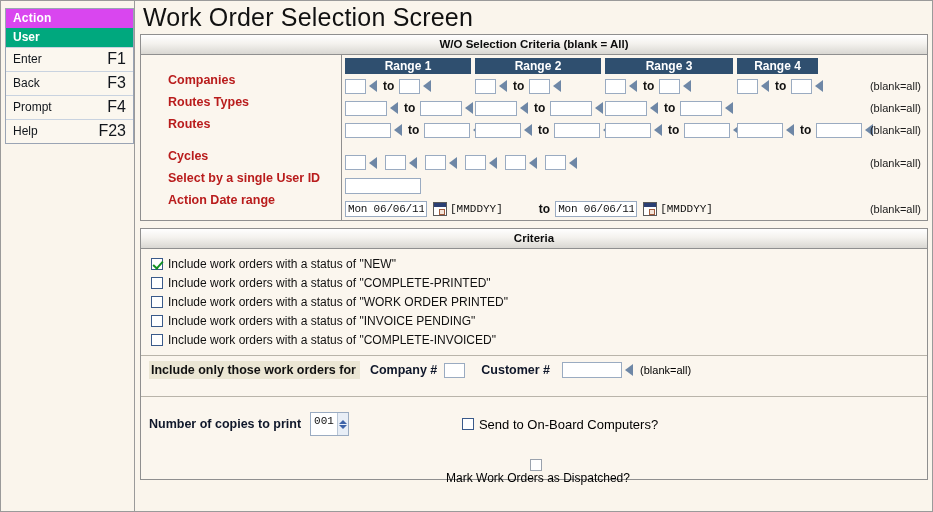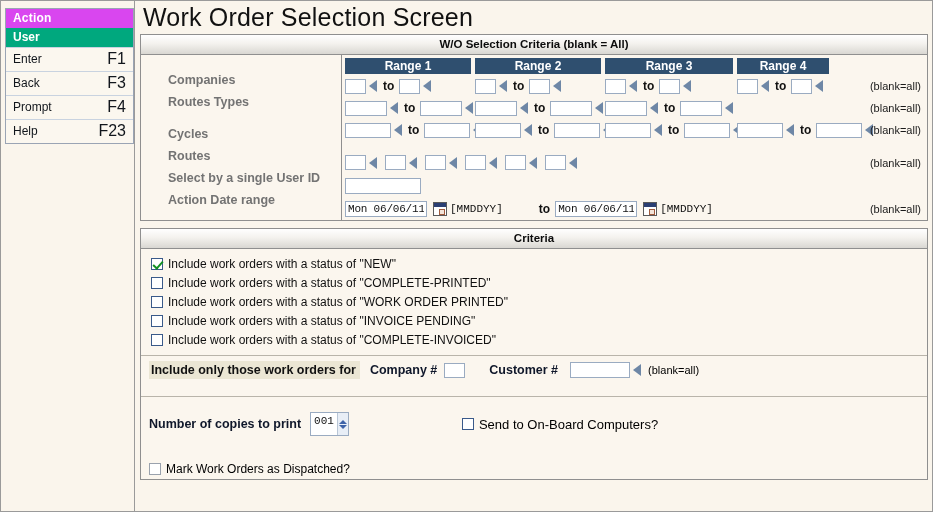--- a/index.html
+++ b/index.html
@@ -95,21 +95,21 @@
   .crit-body { display: flex; }
   .crit-labels {
     width: 201px;
     flex: 0 0 201px;
     border-right: 1px solid #8f8f8f;
     padding: 14px 0 0 0;
   }
   .crit-label {
     font-size: 12.5px;
     font-weight: bold;
-    color: #737373;
+    color: #b91c1c;
     height: 22px;
     line-height: 22px;
     padding-left: 27px;
     white-space: nowrap;
   }
   .crit-label.pad { margin-top: 10px; }
   .crit-fields { flex: 1 1 auto; padding-top: 3px; position: relative; }
 
   .range-head-row { display: flex; padding-left: 3px; height: 17px; }
   .range-head {
@@ -118,21 +118,21 @@
     font-weight: bold;
     font-size: 12px;
     text-align: center;
     line-height: 16px;
     height: 16px;
     margin-right: 4px;
   }
   .range-head.w1 { width: 126px; }
   .range-head.w2 { width: 126px; }
   .range-head.w3 { width: 128px; }
-  .range-head.w4 { width: 92px; }
+  .range-head.w4 { width: 81px; }
 
   .fld-row {
     display: flex;
     align-items: center;
     height: 22px;
     padding-left: 3px;
   }
   .cell {
     display: flex;
     align-items: center;
@@ -300,20 +300,21 @@
   .sp-up { border-bottom: 4px solid #3d63a8; margin-bottom: 1px; }
   .sp-dn { border-top: 4px solid #3d63a8; }
 
   .dispatch-row {
     display: flex;
     align-items: center;
     height: 20px;
     padding-left: 8px;
     margin-top: 22px;
     font-size: 12px;
+    flex-direction: column;
   }
   .cb.grey { border-color: #9aa2ad; }
 </style>
 </head>
 <body>
 
 <div id="app">
 
   <div id="sidebar">
     <div class="menu">
@@ -346,22 +347,22 @@
 
     <div id="title">Work Order Selection Screen</div>
 
     <div class="panel">
       <div class="panel-header">W/O Selection Criteria (blank = All)</div>
 
       <div class="crit-body">
         <div class="crit-labels">
           <div class="crit-label">Companies</div>
           <div class="crit-label">Routes Types</div>
+          <div class="crit-label">Routes</div>
           <div class="crit-label pad">Cycles</div>
-          <div class="crit-label">Routes</div>
           <div class="crit-label">Select by a single User ID</div>
           <div class="crit-label">Action Date range</div>
         </div>
 
         <div class="crit-fields">
 
           <div class="range-head-row">
             <div class="range-head w1">Range 1</div>
             <div class="range-head w2">Range 2</div>
             <div class="range-head w3">Range 3</div>
@@ -530,21 +531,21 @@
           <span>Include work orders with a status of "COMPLETE-INVOICED"</span>
         </div>
       </div>
 
       <div class="opt-sep"></div>
 
       <div class="company-row">
         <span class="hl-label">Include only those work orders for</span>
         <span class="bold12" style="margin-left:10px;">Company #</span>
         <input class="inp sm" style="margin-left: 7px;" value="">
-        <span class="bold12" style="margin-left:24px;">Customer #</span>
+        <span class="bold12" style="margin-left:16px;">Customer #</span>
         <input class="inp cust" style="margin-left: 12px;" value="">
         <span class="arrow"></span>
         <span style="font-size:11px;margin-left:3px;">(blank=all)</span>
       </div>
 
       <div class="opt-sep" style="margin-top:14px;"></div>
 
       <div class="copies-row">
         <span class="bold12">Number of copies to print</span>
         <span class="spinner">

